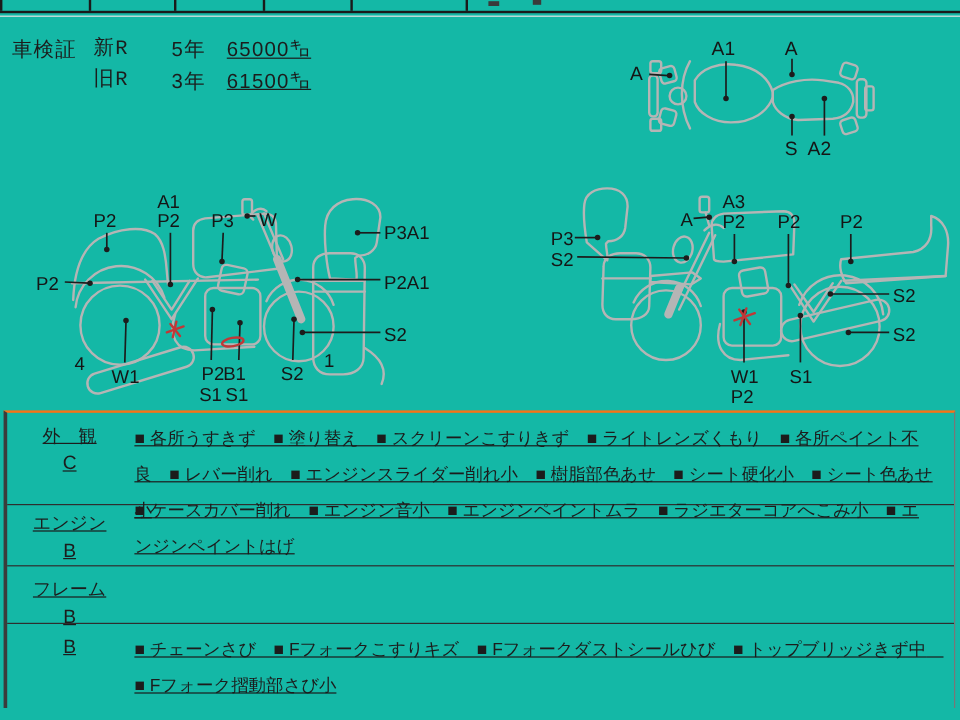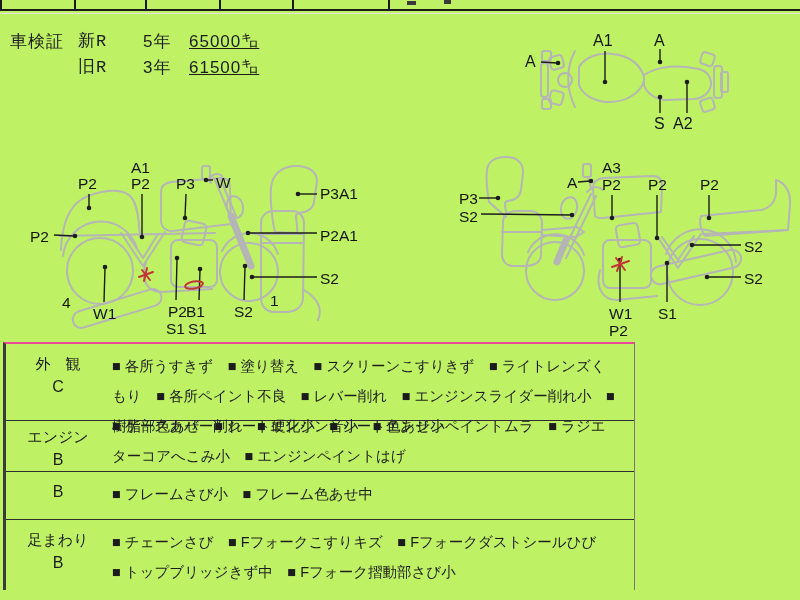--- a/index.html
+++ b/index.html
@@ -1,16 +1,16 @@
 <!DOCTYPE html>
 <html><head>
 <meta charset="utf-8">
 <style>
   html,body{margin:0;padding:0;background:#fff;}
-  .page{position:relative;width:800px;height:600px;background:#bef264;overflow:hidden;
+  .page{position:relative;width:800px;height:600px;background:#14b8a6;overflow:hidden;
         font-family:"Liberation Sans","DejaVu Sans",sans-serif;color:#1c1c1c;}
 
   
   .top-strip{position:absolute;left:0;top:0;width:800px;height:9px;border-bottom:2px solid #1a1a1a;}
   .top-strip .stub{position:absolute;top:0;width:2px;height:9px;background:#1a1a1a;}
   .top-faint{position:absolute;left:0;top:13px;width:800px;height:1px;background:#e3e3e3;}
   .frag{position:absolute;background:#3a3a3a;}
 
   
   .shaken{position:absolute;left:10px;top:29px;font-size:17px;line-height:26px;letter-spacing:1px;}
@@ -23,22 +23,22 @@
   
   svg{position:absolute;overflow:visible;}
   .outline{stroke:#b5b5b5;fill:none;stroke-width:2;stroke-linecap:round;stroke-linejoin:round;}
   .leader{stroke:#1c1c1c;fill:none;stroke-width:1.4;}
   .dot{fill:#1c1c1c;stroke:none;}
   .dmg{stroke:#c13737;fill:none;stroke-width:2;stroke-linecap:round;}
   svg text{fill:#151515;font-family:"Liberation Sans","DejaVu Sans",sans-serif;font-size:15.5px;}
   svg.topview text{font-size:16px;}
 
   
-  .insp{position:absolute;left:3px;top:342px;width:632px;box-sizing:border-box;
-        border-top:2px solid #ec4899;border-left:3px solid #3b3b3b;border-right:1px solid #777;}
+  .insp{position:absolute;left:3px;top:342px;width:793px;box-sizing:border-box;
+        border-top:2px solid #f97316;border-left:3px solid #3b3b3b;border-right:1px solid #777;text-decoration:underline;}
   .insp-row{display:flex;box-sizing:border-box;border-bottom:1.5px solid #2e2e2e;}
   .insp-row:last-child{border-bottom:none;}
   .insp-row.r1{height:77px;}
   .insp-row.r2{height:51px;align-items:flex-end;}
   .insp-row.r3{height:48px;}
   .insp-row.r4{height:70px;}
   .insp-label{width:104px;text-align:center;font-size:15px;padding-top:8px;line-height:23px;}
   .insp-grade{font-size:16px;}
   .insp-text{flex:1;font-size:14.5px;line-height:30px;padding:7px 16px 0 2px;
              white-space:pre-wrap;word-break:break-all;}
@@ -267,26 +267,25 @@
     </div>
     <div class="insp-row r2">
       <div class="insp-label">
         <div>エンジン</div>
         <div class="insp-grade">B</div>
       </div>
       <div class="insp-text">■ ケースカバー削れ　■ エンジン音小　■ エンジンペイントムラ　■ ラジエターコアへこみ小　■ エンジンペイントはげ</div>
     </div>
     <div class="insp-row r3">
       <div class="insp-label">
+        <div>フレーム</div>
         <div class="insp-grade">B</div>
       </div>
-      <div class="insp-text">■ フレームさび小　■ フレーム色あせ中</div>
     </div>
     <div class="insp-row r4">
       <div class="insp-label">
-        <div>足まわり</div>
         <div class="insp-grade">B</div>
       </div>
       <div class="insp-text">■ チェーンさび　■ Fフォークこすりキズ　■ Fフォークダストシールひび　■ トップブリッジきず中　■ Fフォーク摺動部さび小</div>
     </div>
   </div>
 
 </div>
 
 </body></html>

